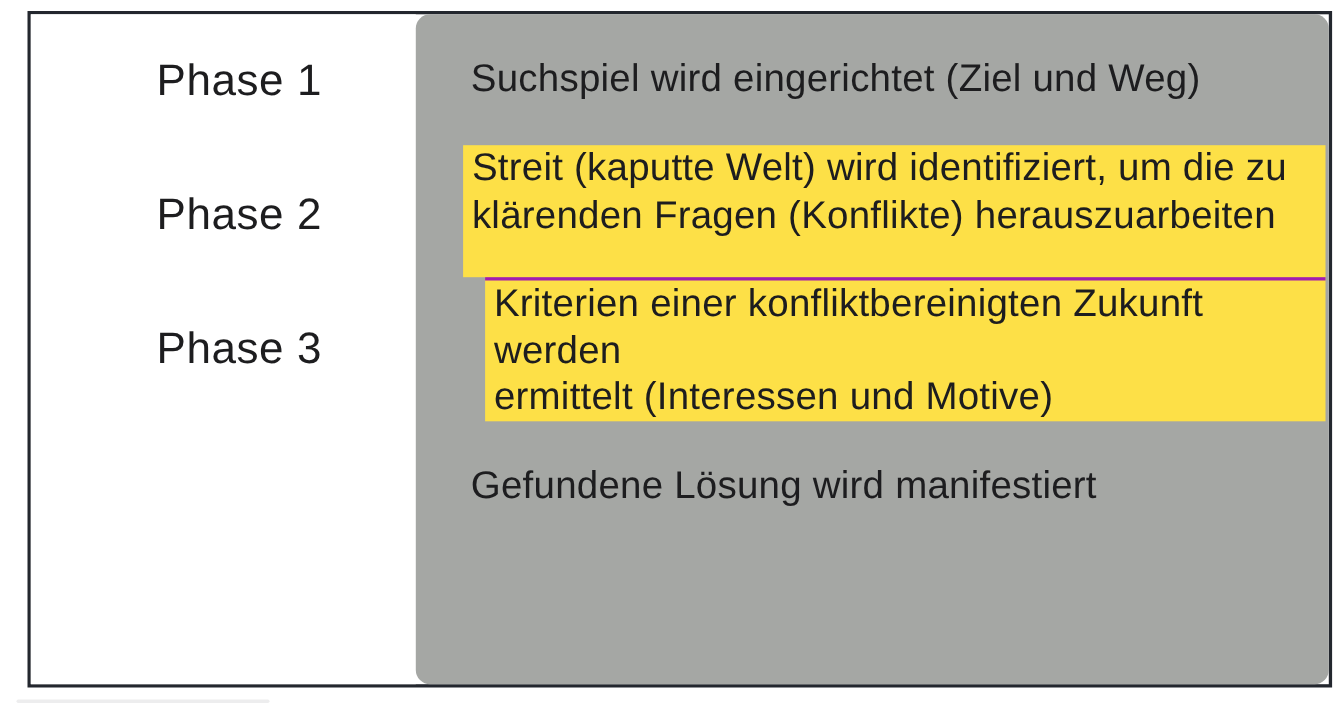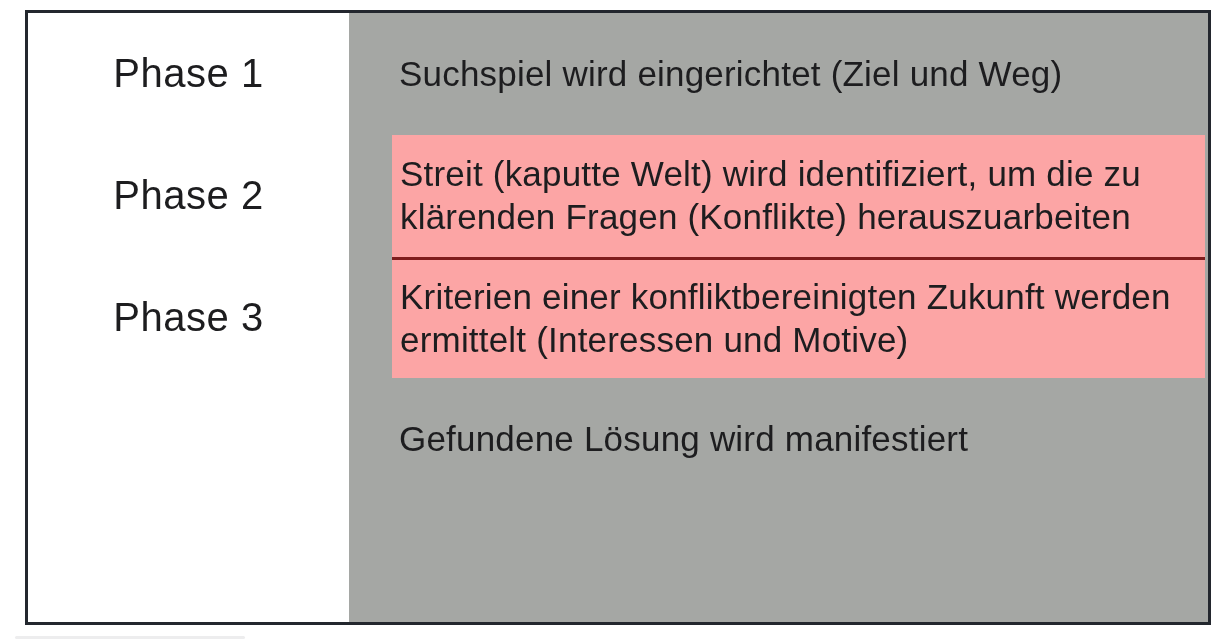--- a/index.html
+++ b/index.html
@@ -24,27 +24,29 @@
     height: 609px;
     border: 3px solid #23272e;
     display: flex;
     flex-direction: row;
   }
   .left-col {
     width: 321px;
     background: #ffffff;
     display: grid;
     grid-template-rows: repeat(5, 1fr);
+    padding-left: 29px;
   }
   .right-col {
     flex: 1;
     background: #a5a7a4;
     display: grid;
     grid-template-rows: repeat(5, 1fr);
     min-width: 0;
+    border-radius: 13px;
   }
   .label-cell {
     display: flex;
     align-items: center;
     justify-content: center;
     font-size: 40px;
     color: #1d1d1f;
     letter-spacing: 0.5px;
   }
   .desc-row {
@@ -55,28 +57,29 @@
   .desc-row.plain {
     padding-left: 50px;
   }
   .desc-row.boxed {
     padding-left: 43px;
     padding-right: 3px;
   }
   .hl-box {
     height: 100%;
     width: 100%;
-    background: #fca5a5;
+    background: #fde047;
     display: flex;
-    align-items: center;
+    align-items: flex-start;
     box-sizing: border-box;
     padding-left: 8px;
   }
   .hl-box.sep-top {
-    border-top: 3px solid #7f1d1d;
+    border-top: 3px solid #a21caf;
+    margin-left: 20px;
   }
   .desc-text {
     font-size: 35px;
     line-height: 1.22;
     color: #1d1d1f;
     white-space: pre-line;
     letter-spacing: 0.2px;
   }
   .faint-line {
     position: absolute;

